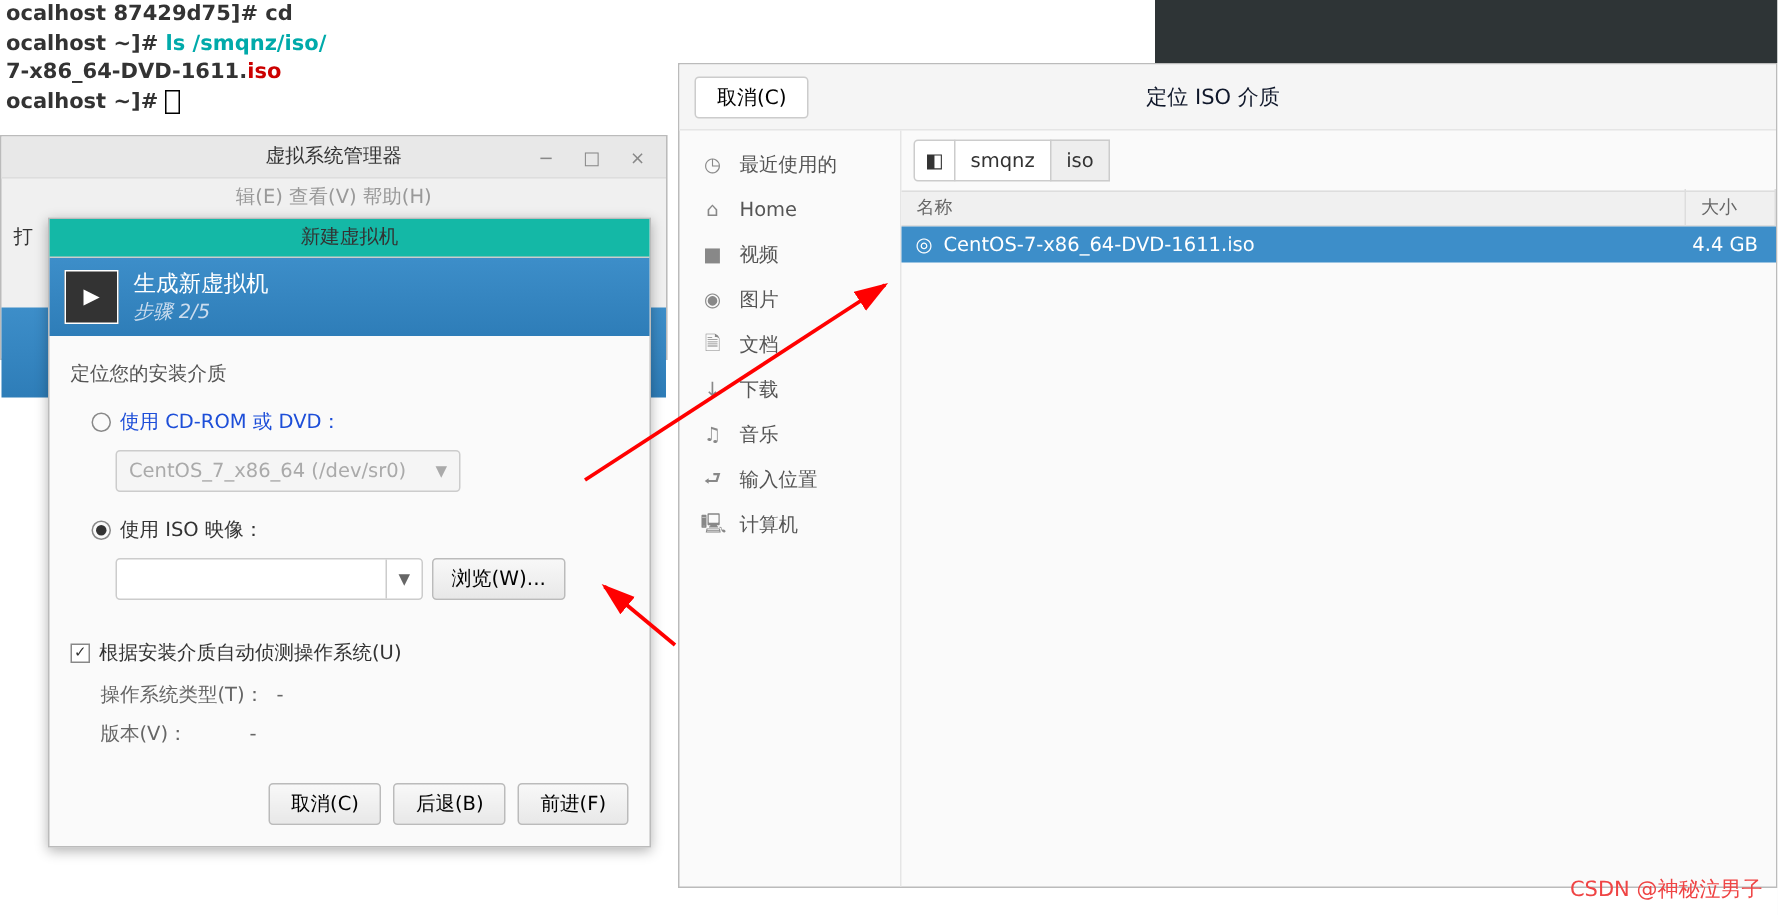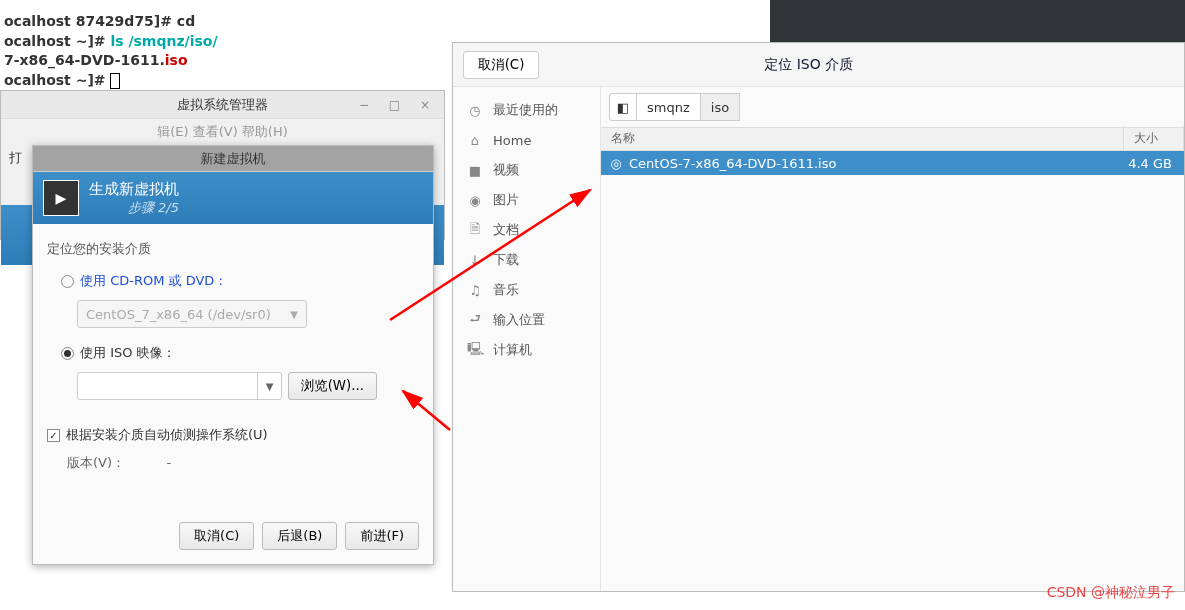--- a/index.html
+++ b/index.html
@@ -1,40 +1,40 @@
 <!DOCTYPE html>
 <html><head>
 <meta charset="utf-8">
 <style>
 * { box-sizing: border-box; margin: 0; padding: 0; font-family: "DejaVu Sans", "Microsoft YaHei", sans-serif; }
 body { width: 1185px; height: 610px; background: #fff; position: relative; overflow: hidden; font-size: 13px; color: #333; }
 
 
-.terminal { position: absolute; top: 12px; left: 0; width: 770px; height: 90px; background: #fff; font-family: "DejaVu Sans Mono", monospace; font-size: 14px; line-height: 1.4; padding: 0 4px; }
+.terminal { position: absolute; top: 0; left: 0; width: 770px; height: 90px; background: #fff; font-family: "DejaVu Sans Mono", monospace; font-size: 14px; line-height: 1.4; padding: 0 4px; }
 .terminal .line { white-space: pre; }
 .bold { font-weight: bold; }
 .cyan { color: #00aaaa; font-weight: bold; margin-top: 40px; }
 .red { color: #cc0000; font-weight: bold; }
 .cursor { display: inline-block; width: 10px; height: 16px; border: 1px solid #000; vertical-align: middle; }
 
 
 .desktop { position: absolute; top: 0; right: 0; width: 415px; height: 42px; background: #2e3436; }
 
 
 .vmm { position: absolute; top: 90px; left: 0; width: 445px; height: 150px; background: #f0f0f0; border: 1px solid #bbb; }
 .vmm-title { height: 28px; background: #e8e8e8; text-align: center; line-height: 28px; font-size: 13px; border-bottom: 1px solid #ddd; position: relative; }
 .vmm-title .controls { position: absolute; right: 6px; top: 0; font-size: 12px; color: #888; letter-spacing: 8px; }
 .vmm-menu { height: 26px; padding: 0 8px; line-height: 26px; color: #999; font-size: 13px; text-align: center; }
 .vmm-toolbar { height: 30px; padding: 4px 8px; }
 .vmm-row { background: linear-gradient(#3d8ec9, #2e7db8); height: 60px; margin-top: 30px; }
 
 
 .wizard { position: absolute; top: 145px; left: 32px; width: 402px; height: 420px; background: #fafafa; border: 1px solid #bbb; box-shadow: 0 2px 8px rgba(0,0,0,0.3); z-index: 10; }
-.wizard-title { height: 26px; background: #a3a3a3; text-align: center; line-height: 26px; border-bottom: 1px solid #ccc; }
-.wizard-header { height: 52px; background: linear-gradient(#3d8ec9, #2e7db8); color: #fff; display: flex; align-items: center; padding: 0 10px; gap: 10px; text-align: right; }
+.wizard-title { height: 26px; background: #14b8a6; text-align: center; line-height: 26px; border-bottom: 1px solid #ccc; }
+.wizard-header { height: 52px; background: linear-gradient(#3d8ec9, #2e7db8); color: #fff; display: flex; align-items: center; padding: 0 10px; gap: 10px; }
 .wizard-header .icon { width: 36px; height: 36px; background: #333; border: 1px solid #fff; display: flex; align-items: center; justify-content: center; }
 .wizard-header .icon::after { content: "▶"; color: #fff; font-size: 14px; }
 .wizard-header .title { font-size: 15px; font-weight: 500; }
 .wizard-header .step { font-size: 13px; color: #cde; font-style: italic; }
 .wizard-body { padding: 16px 14px; }
 .wizard-body .section-label { color: #555; margin-bottom: 8px; }
 .radio-row { padding: 6px 14px; display: flex; align-items: center; gap: 6px; }
 .radio { width: 13px; height: 13px; border: 1px solid #888; border-radius: 50%; display: inline-flex; align-items: center; justify-content: center; }
 .radio.checked::after { content: ""; width: 7px; height: 7px; background: #333; border-radius: 50%; }
 .combo { margin: 4px 0 10px 30px; height: 28px; border: 1px solid #ccc; border-radius: 3px; background: #f5f5f5; display: flex; align-items: center; padding: 0 8px; color: #aaa; width: 230px; }
@@ -127,20 +127,21 @@
       <div class="iso-combo">
         <div class="text"></div>
         <div class="drop">▼</div>
       </div>
       <button class="browse-btn">浏览(W)...</button>
     </div>
     <div class="check-row">
       <span class="checkbox">✓</span>
       <span>根据安装介质自动侦测操作系统(U)</span>
     </div>
+    <div class="info-row"><span>操作系统类型(T)：</span>&nbsp;&nbsp;<span>-</span></div>
     <div class="info-row"><span>版本(V)：</span>&nbsp;&nbsp;&nbsp;&nbsp;&nbsp;&nbsp;&nbsp;&nbsp;&nbsp;&nbsp;<span>-</span></div>
   </div>
   <div class="wizard-buttons">
     <button class="btn">取消(C)</button>
     <button class="btn">后退(B)</button>
     <button class="btn">前进(F)</button>
   </div>
 </div>
 
 <div class="filechooser">

